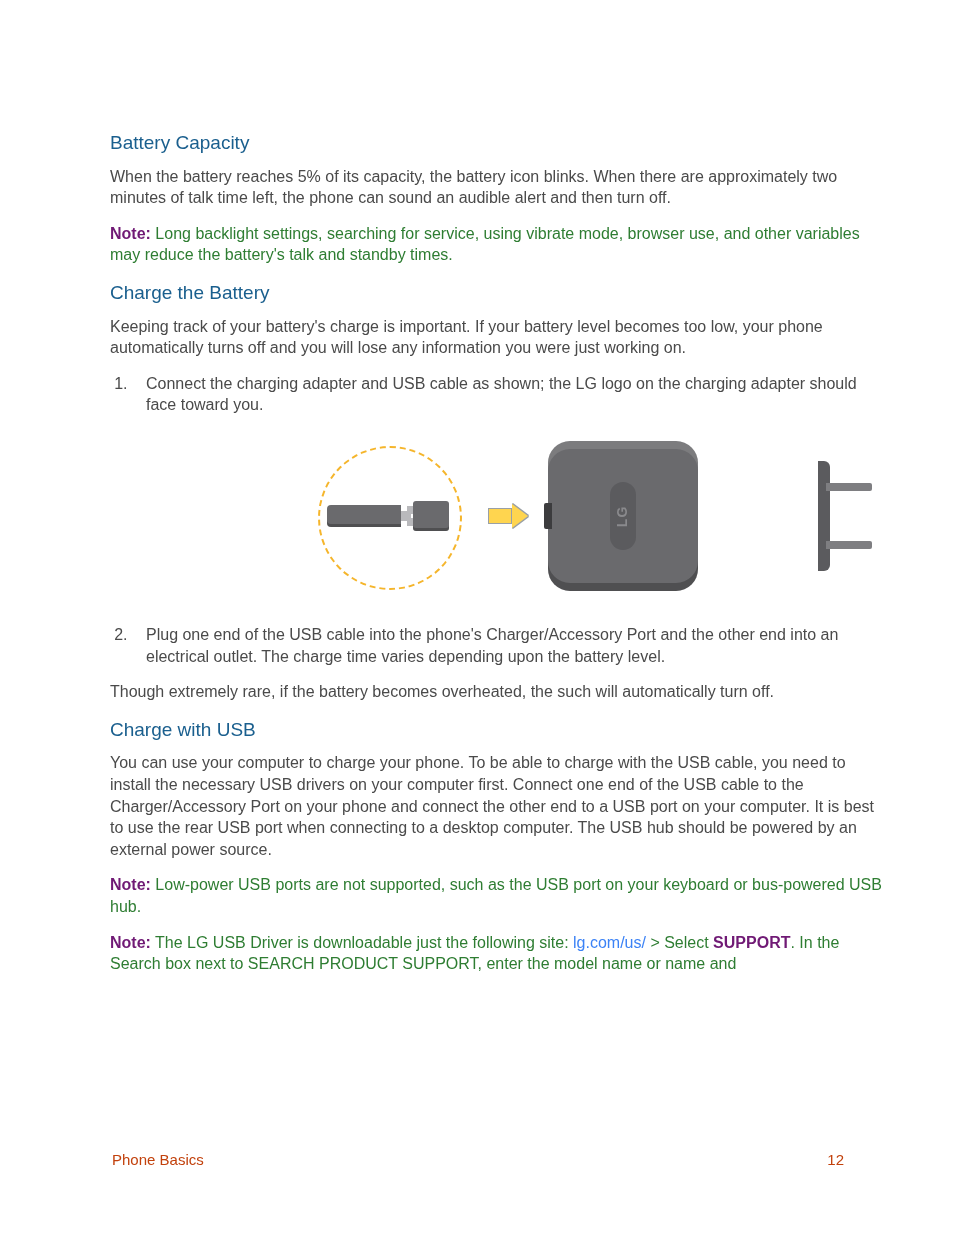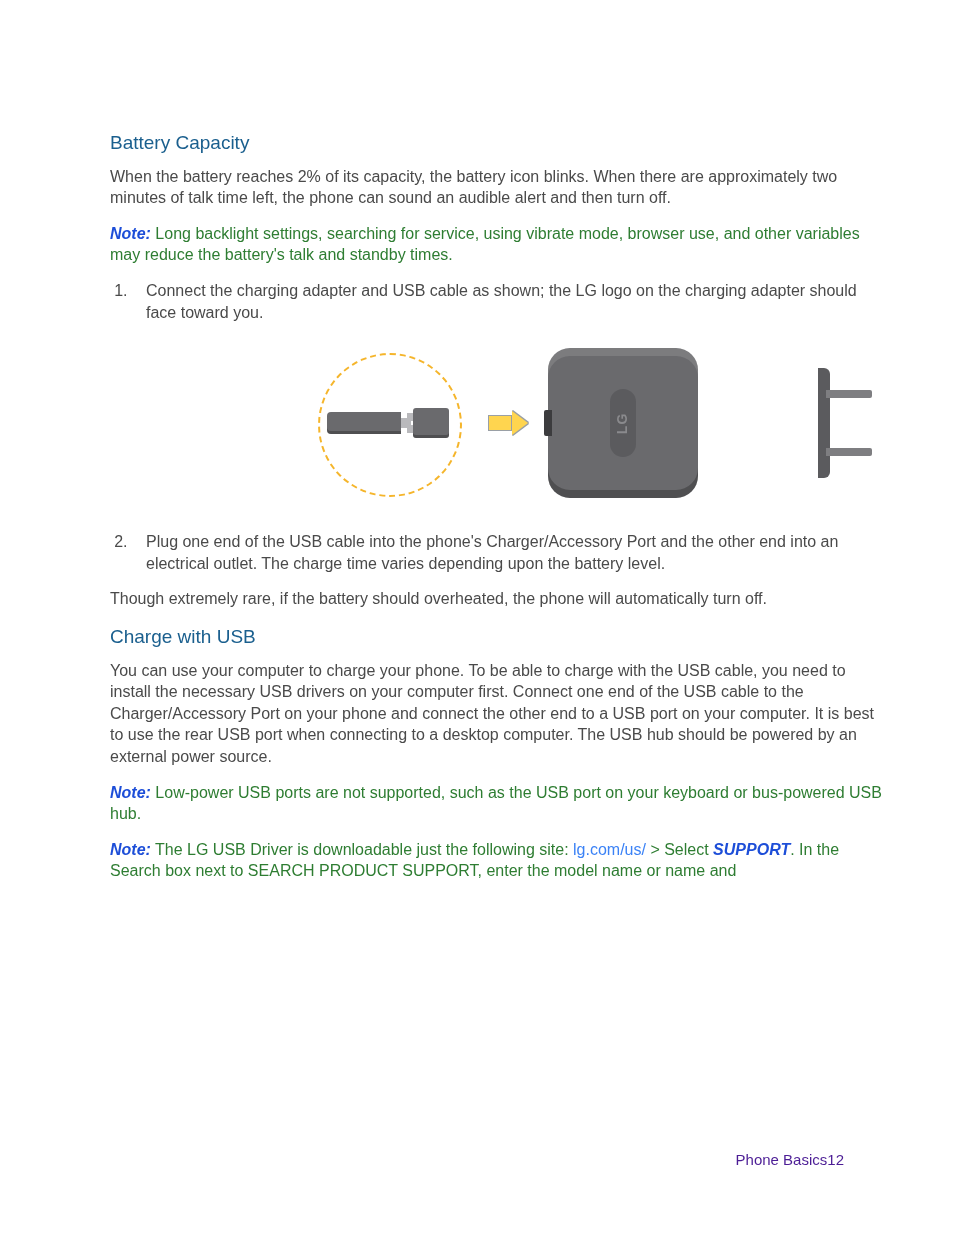--- a/index.html
+++ b/index.html
@@ -25,22 +25,21 @@
     margin: 0 0 10px 0;
   }
   p {
     margin: 0 0 14px 0;
   }
   .note {
     color: #2e7d32;
   }
   .note b, .note strong {
     font-weight: 700;
-    color: #1d4ed8;
-    font-style: italic;
+    color: #701a75;
   }
   .link {
     color: #3b82f6;
   }
   ol {
     margin: 0 0 14px 0;
     padding-left: 22px;
     color: #4a4a4a;
   }
   ol li {
@@ -206,37 +205,39 @@
   }
   .prong.top { top: 32px; left: 4px; }
   .prong.bot { bottom: 32px; left: 4px; }
 
   .footer {
     position: absolute;
     bottom: 65px;
     left: 112px;
     right: 110px;
     display: flex;
-    justify-content: flex-end;
+    justify-content: space-between;
     font-size: 15px;
-    color: #4c1d95;
+    color: #c2410c;
   }
 </style>
 </head>
 <body>
 
 <div class="page">
 
   <h2>Battery Capacity</h2>
-  <p>When the battery reaches 2% of its capacity, the battery icon blinks. When there are approximately two minutes of talk time left, the phone can sound an audible alert and then turn off.</p>
+  <p>When the battery reaches 5% of its capacity, the battery icon blinks. When there are approximately two minutes of talk time left, the phone can sound an audible alert and then turn off.</p>
   <p class="note">
     <strong>Note:</strong>
     <span> </span><span>Long backlight settings, searching for service, using vibrate mode, browser use, and other variables may reduce the battery's talk and standby times.</span>
   </p>
 
+  <h2>Charge the Battery</h2>
+  <p>Keeping track of your battery's charge is important. If your battery level becomes too low, your phone automatically turns off and you will lose any information you were just working on.</p>
 
   <ol>
     <li>
       <span>Connect the charging adapter and USB cable as shown; the LG logo on the charging adapter should face toward you.</span>
 
       <div class="illustration">
         <div class="usb-wrap">
           <div class="dashed-circle"></div>
           <div class="usb-assembly">
             <div class="usb-cable"></div>
@@ -262,21 +263,21 @@
             <div class="prong bot"></div>
           </div>
         </div>
       </div>
     </li>
     <li>
       <span>Plug one end of the USB cable into the phone's Charger/Accessory Port and the other end into an electrical outlet. The charge time varies depending upon the battery level.</span>
     </li>
   </ol>
 
-  <p>Though extremely rare, if the battery should overheated, the phone will automatically turn off.</p>
+  <p>Though extremely rare, if the battery becomes overheated, the such will automatically turn off.</p>
 
   <h2>Charge with USB</h2>
   <p>You can use your computer to charge your phone. To be able to charge with the USB cable, you need to install the necessary USB drivers on your computer first. Connect one end of the USB cable to the Charger/Accessory Port on your phone and connect the other end to a USB port on your computer. It is best to use the rear USB port when connecting to a desktop computer. The USB hub should be powered by an external power source.</p>
 
   <p class="note">
     <strong>Note:</strong>
     <span> </span><span>Low-power USB ports are not supported, such as the USB port on your keyboard or bus-powered USB hub.</span>
   </p>
 
   <p class="note">

